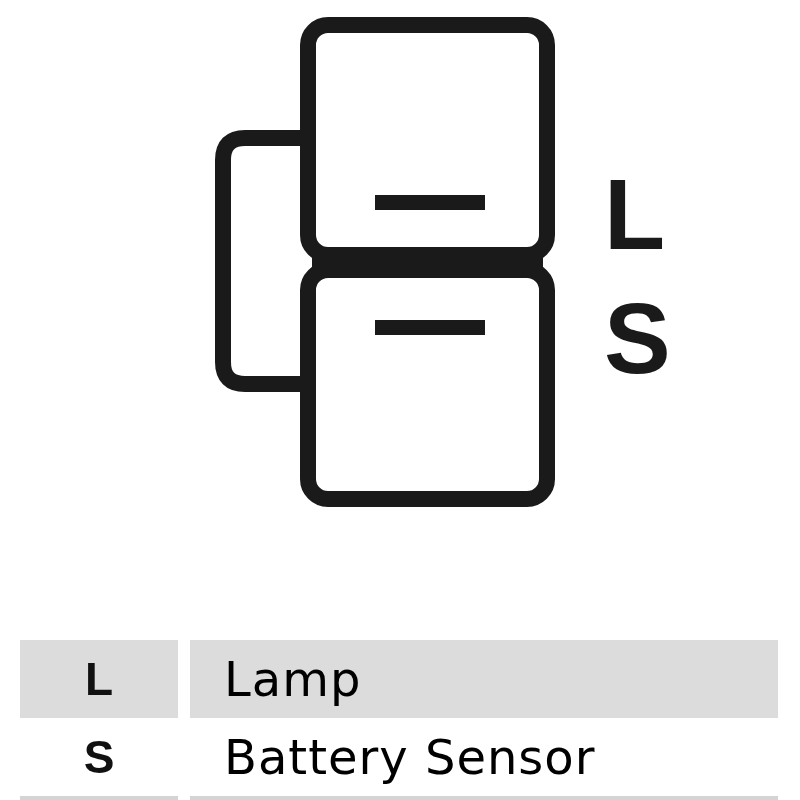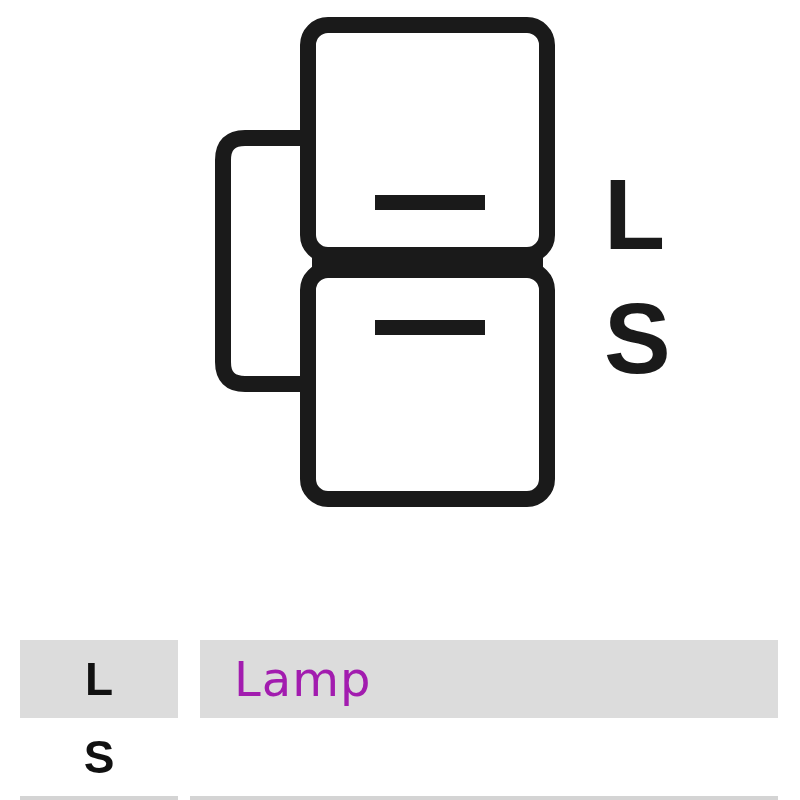--- a/index.html
+++ b/index.html
@@ -62,23 +62,22 @@
     }
     .legend-row .cell-desc {
       flex: 1;
       height: 100%;
       display: flex;
       align-items: center;
       padding-left: 34px;
       font-family: "DejaVu Sans", sans-serif;
       font-weight: 400;
       font-size: 48px;
-      color: #a21caf;
+      color: #000000;
       letter-spacing: 1px;
-      margin-left: 10px;
     }
     .legend-row.shaded .cell-code,
     .legend-row.shaded .cell-desc {
       background: #dcdcdc;
     }
     .legend-row.plain .cell-code,
     .legend-row.plain .cell-desc {
       background: #ffffff;
     }
     .legend-bottom {
@@ -115,20 +114,21 @@
 
   <div class="legend-table">
     <div class="legend-row shaded">
       <div class="cell-code">L</div>
       <div class="cell-gap"></div>
       <div class="cell-desc">Lamp</div>
     </div>
     <div class="legend-row plain">
       <div class="cell-code">S</div>
       <div class="cell-gap"></div>
+      <div class="cell-desc">Battery Sensor</div>
     </div>
     <div class="legend-bottom">
       <div class="b1"></div>
         <div class="bg"></div>
         <div class="b2"></div>
     </div>
   </div>
 
 </div>
 

